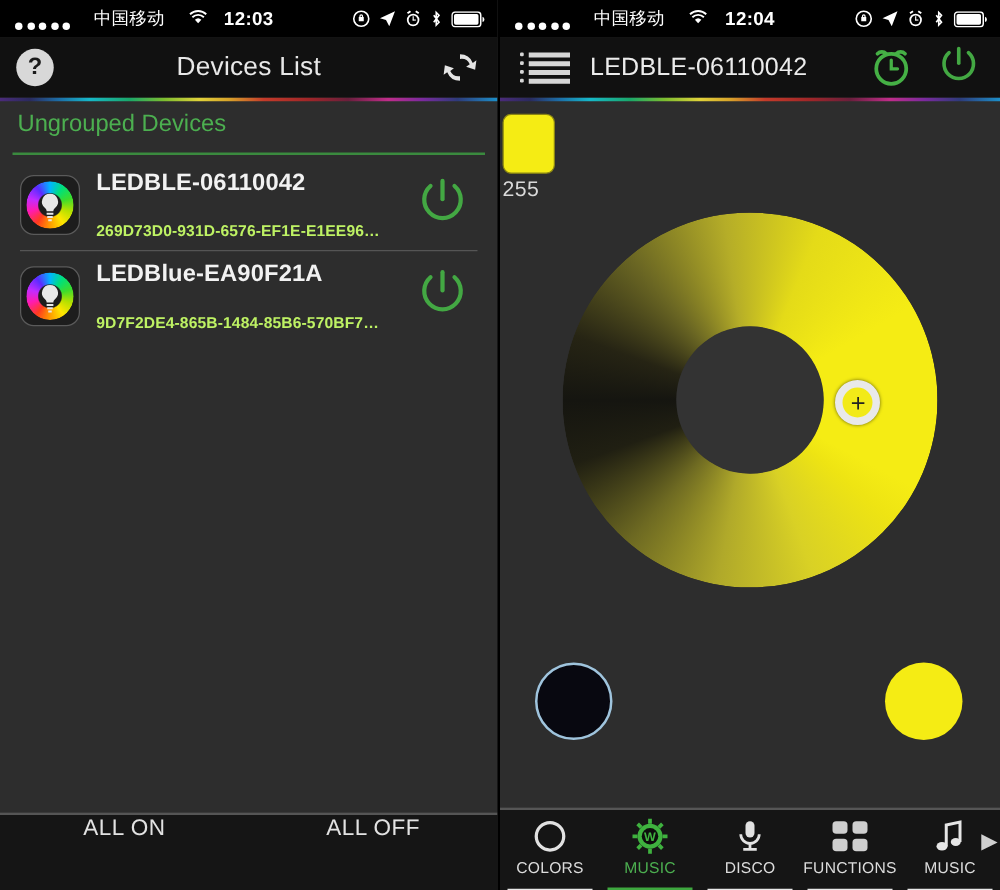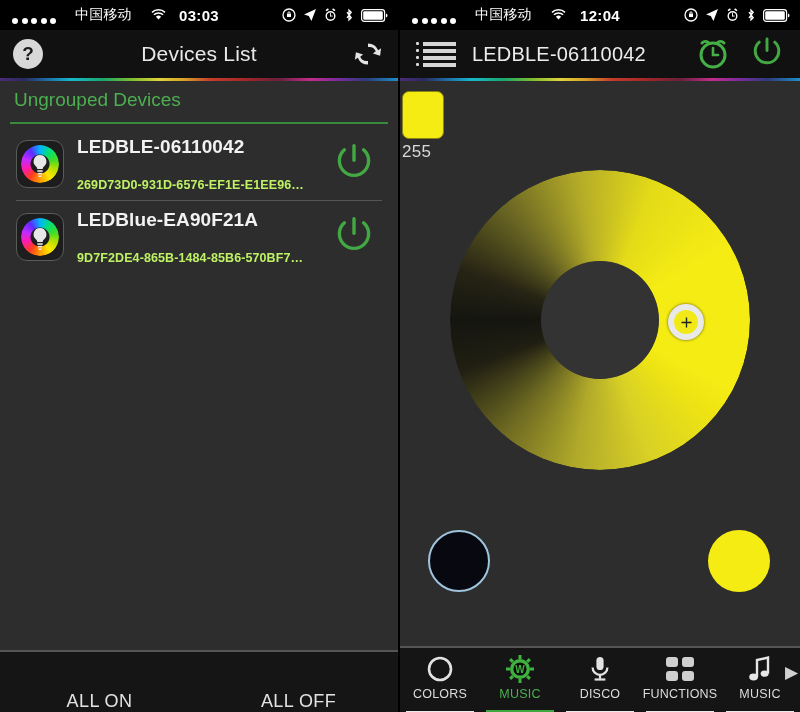--- a/index.html
+++ b/index.html
@@ -98,21 +98,21 @@
   .dev-uuid {
     color: #bef264; font-size: 12.5px; margin-top: 20px;
     white-space: nowrap; overflow: hidden; letter-spacing: .1px; font-weight: bold;
   }
   .pwr { flex: 0 0 auto; padding-right: 4px; }
 
   
   .bottombar {
     position: absolute; left: 0; bottom: 0; width: 100%; height: 62px;
     background: #151515; border-top: 2px solid #555;
-    display: flex; align-items: flex-end;
+    display: flex; align-items: flex-start;
   }
   .bottombar .bb-btn {
     flex: 1; text-align: center; color: #e2e2e2;
     font-size: 18px; letter-spacing: .4px; font-weight: 300;
   }
 
   
   .rnav { height: 48px; background: #111; display: flex; align-items: center; position: relative; }
   .list-icon { margin-left: 16px; display: flex; flex-direction: column; gap: 3px; }
   .list-icon .ln { display: flex; align-items: center; gap: 4px; }
@@ -207,21 +207,21 @@
           </span>
         <span class="carrier">中国移动</span>
         <span>
           <svg width="15" height="12" viewBox="0 0 15 12">
               <path d="M7.5 10.6 4.9 7.8a3.8 3.8 0 0 1 5.2 0z" fill="#fff"></path>
               <path d="M2.9 5.8a6.6 6.6 0 0 1 9.2 0" stroke="#fff" stroke-width="1.5" fill="none"></path>
               <path d="M1 3.4a9.4 9.4 0 0 1 13 0" stroke="#fff" stroke-width="1.5" fill="none"></path>
             </svg>
         </span>
       </div>
-      <div class="sb-time">03:03</div>
+      <div class="sb-time">12:03</div>
       <div class="sb-right">
         <span>
           <svg width="14" height="14" viewBox="0 0 14 14">
               <circle cx="7" cy="7" r="6" fill="none" stroke="#fff" stroke-width="1.3"></circle>
               <rect x="5" y="5.6" width="4" height="3.4" fill="#fff"></rect>
               <path d="M6 5.6V4.8a1 1 0 0 1 2 0v.8" stroke="#fff" stroke-width="1" fill="none"></path>
             </svg>
         </span>
         <span>
           <svg width="14" height="14" viewBox="0 0 14 14">

